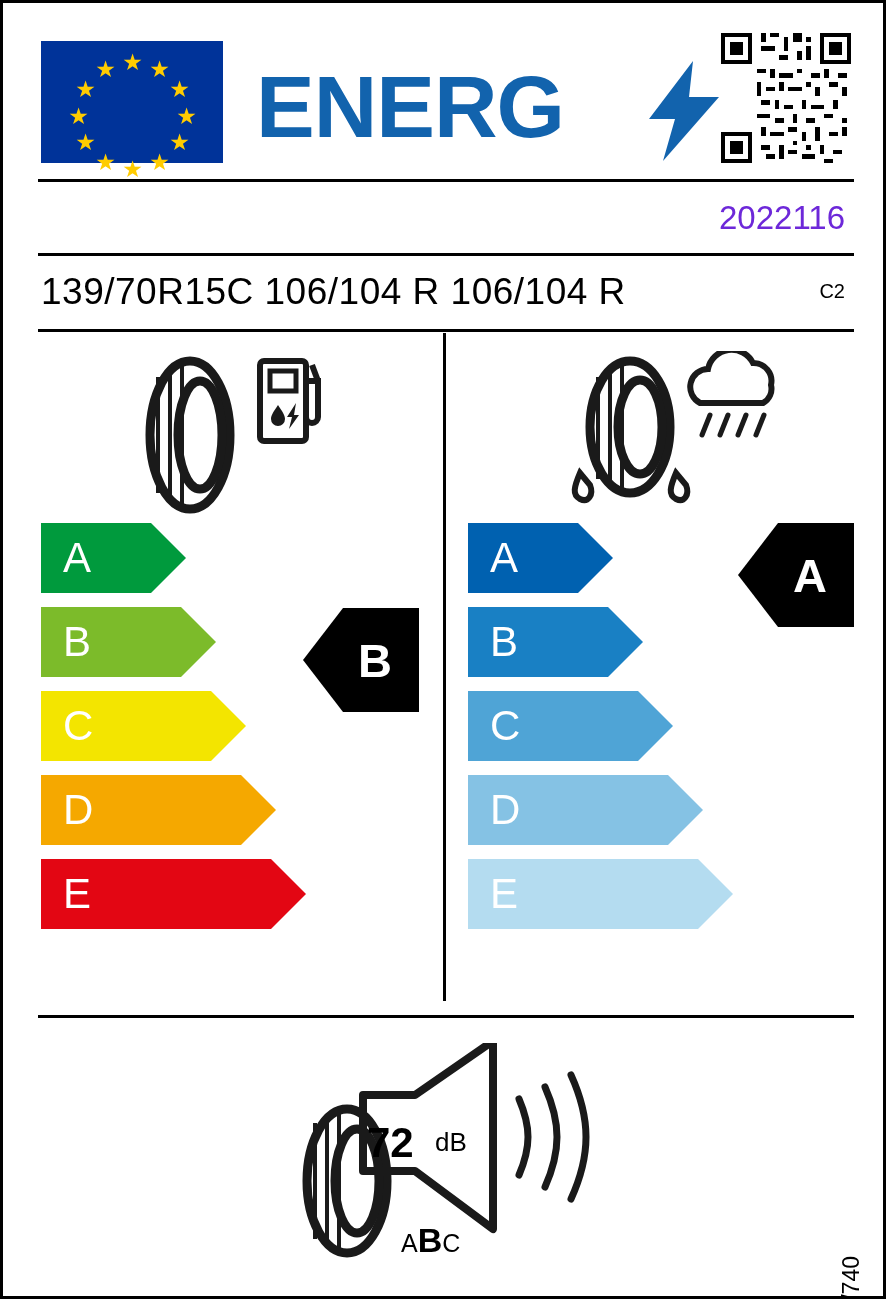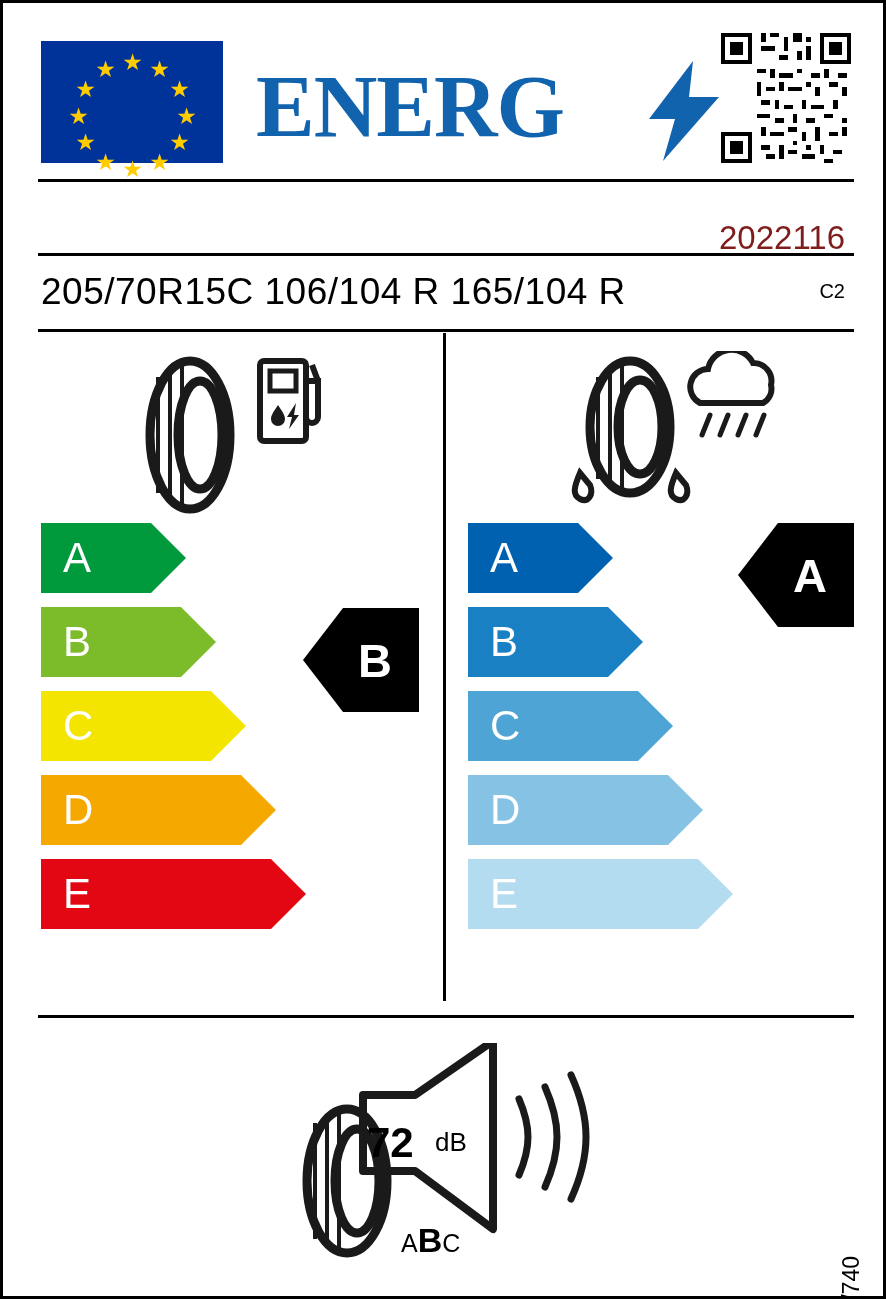--- a/index.html
+++ b/index.html
@@ -47,21 +47,21 @@
     text-align: center;
   }
   .energ-word {
     position: absolute;
     left: 215px;
     top: 30px;
     font-size: 88px;
     font-weight: bold;
     color: #1263AD;
     letter-spacing: -1px;
-    font-family: Liberation Serif, serif;
+    font-family: Liberation Sans, sans-serif;
     line-height: 88px;
   }
   .bolt {
     position: absolute;
     left: 608px;
     top: 28px;
     width: 70px;
     height: 100px;
   }
   .qr {
@@ -93,22 +93,21 @@
     top: 196px;
     font-size: 33px;
     font-weight: bold;
     color: #000;
   }
   .code {
     position: absolute;
     right: 38px;
     top: 196px;
     font-size: 33px;
-    color: #7f1d1d;
-    margin-top: 20px;
+    color: #6d28d9;
   }
   .tyre-size {
     position: absolute;
     left: 38px;
     top: 268px;
     font-size: 37px;
     color: #000;
     letter-spacing: 0.5px;
   }
   .class-badge {
@@ -343,21 +342,21 @@
       </g>
     </svg>
   </div>
 
   <div class="hr" style="top:176px;"></div>
 
   <div class="code">2022116</div>
 
   <div class="hr" style="top:250px;"></div>
 
-  <div class="tyre-size">205/70R15C 106/104 R 165/104 R</div>
+  <div class="tyre-size">139/70R15C 106/104 R 106/104 R</div>
   <div class="class-badge">C2</div>
 
   <div class="hr" style="top:326px;"></div>
 
   <div class="vline" style="left:440px; top:330px; height:668px;"></div>
 
   <svg class="pictogram" style="left:125px; top:352px; width:125px; height:160px;" viewBox="0 0 125 160">
     <ellipse cx="62" cy="80" rx="40" ry="74" fill="none" stroke="#1a1a1a" stroke-width="9"></ellipse>
     <ellipse cx="72" cy="80" rx="22" ry="54" fill="#fff" stroke="#1a1a1a" stroke-width="9"></ellipse>
     <g stroke="#1a1a1a" stroke-width="4">

